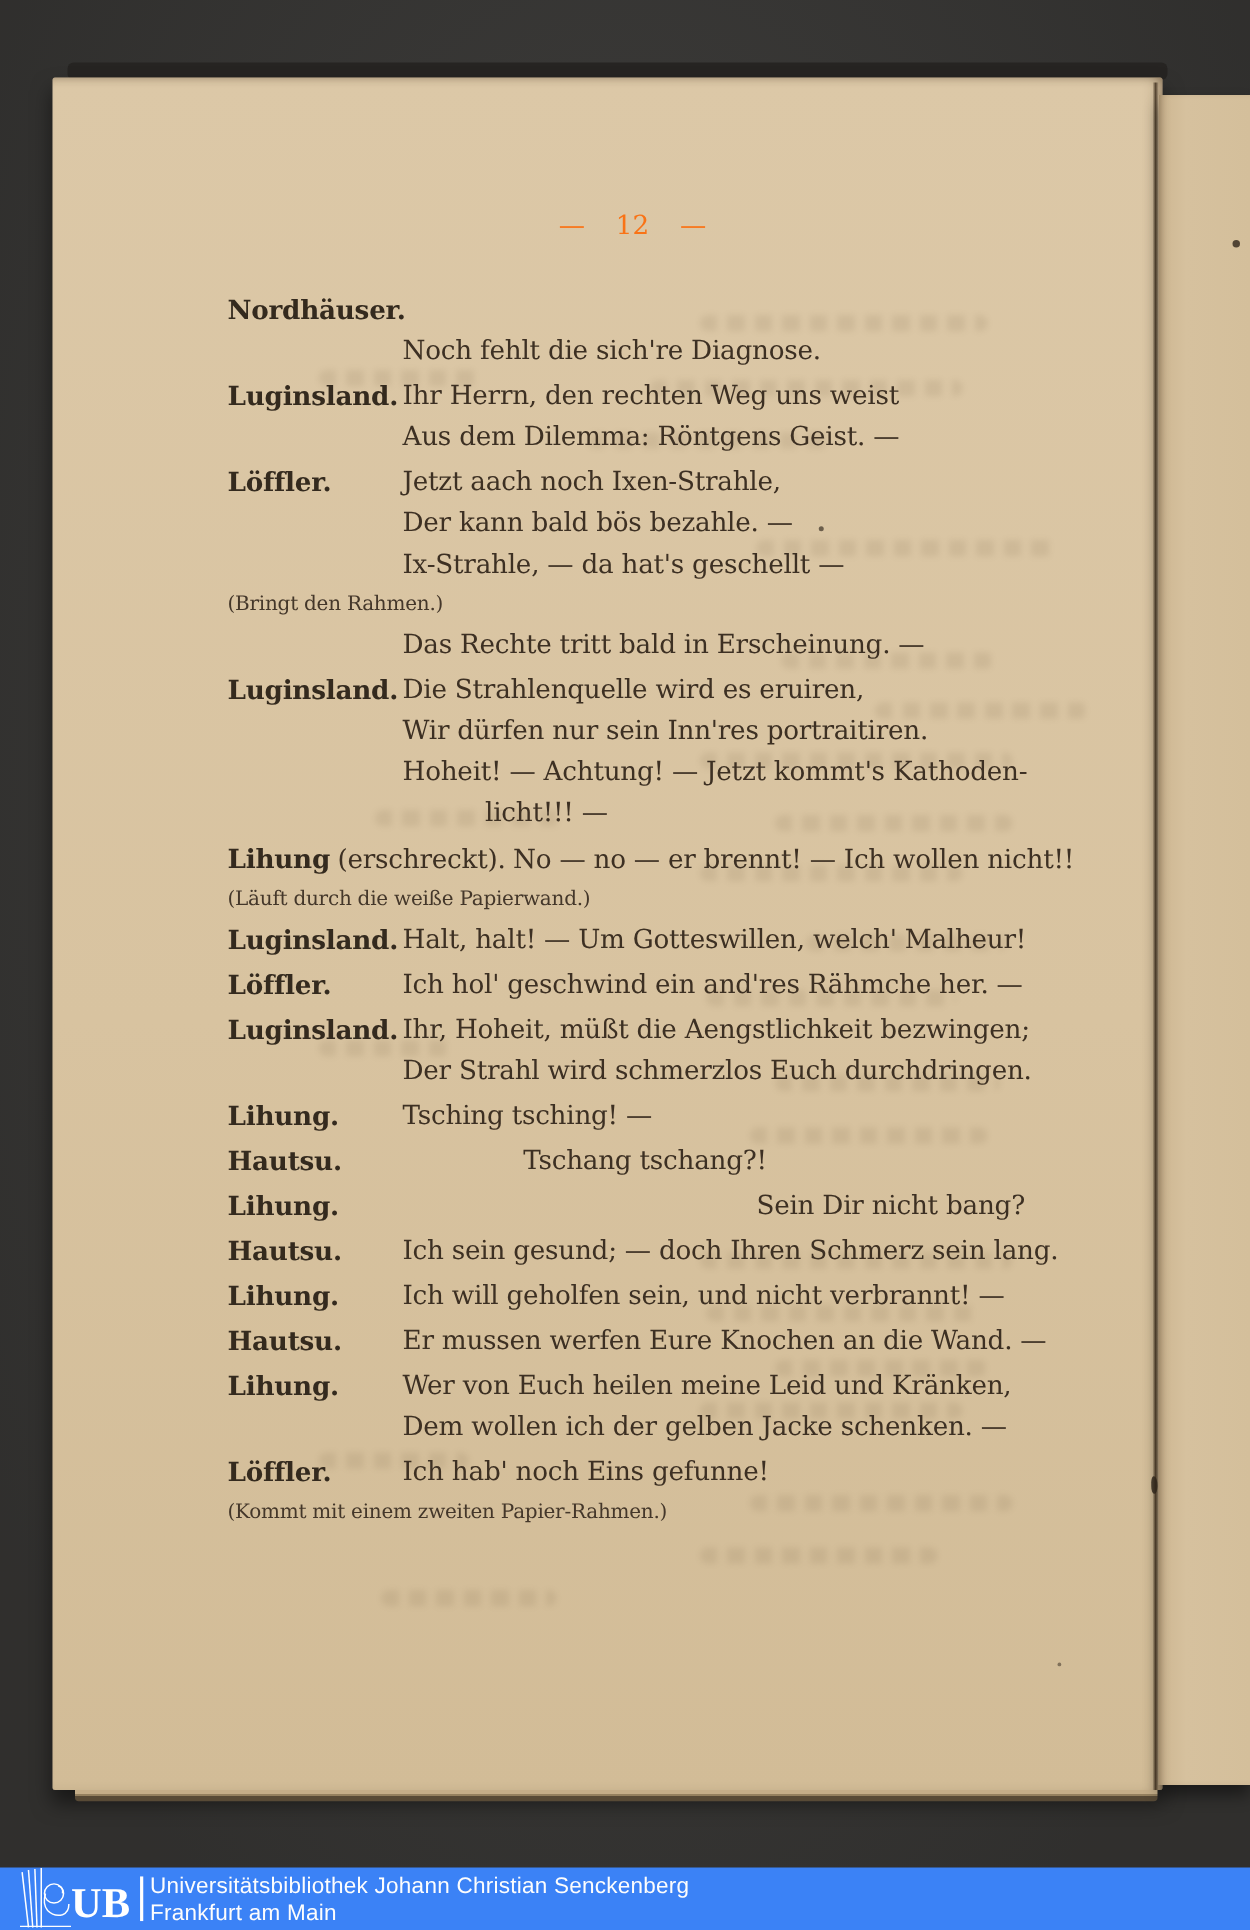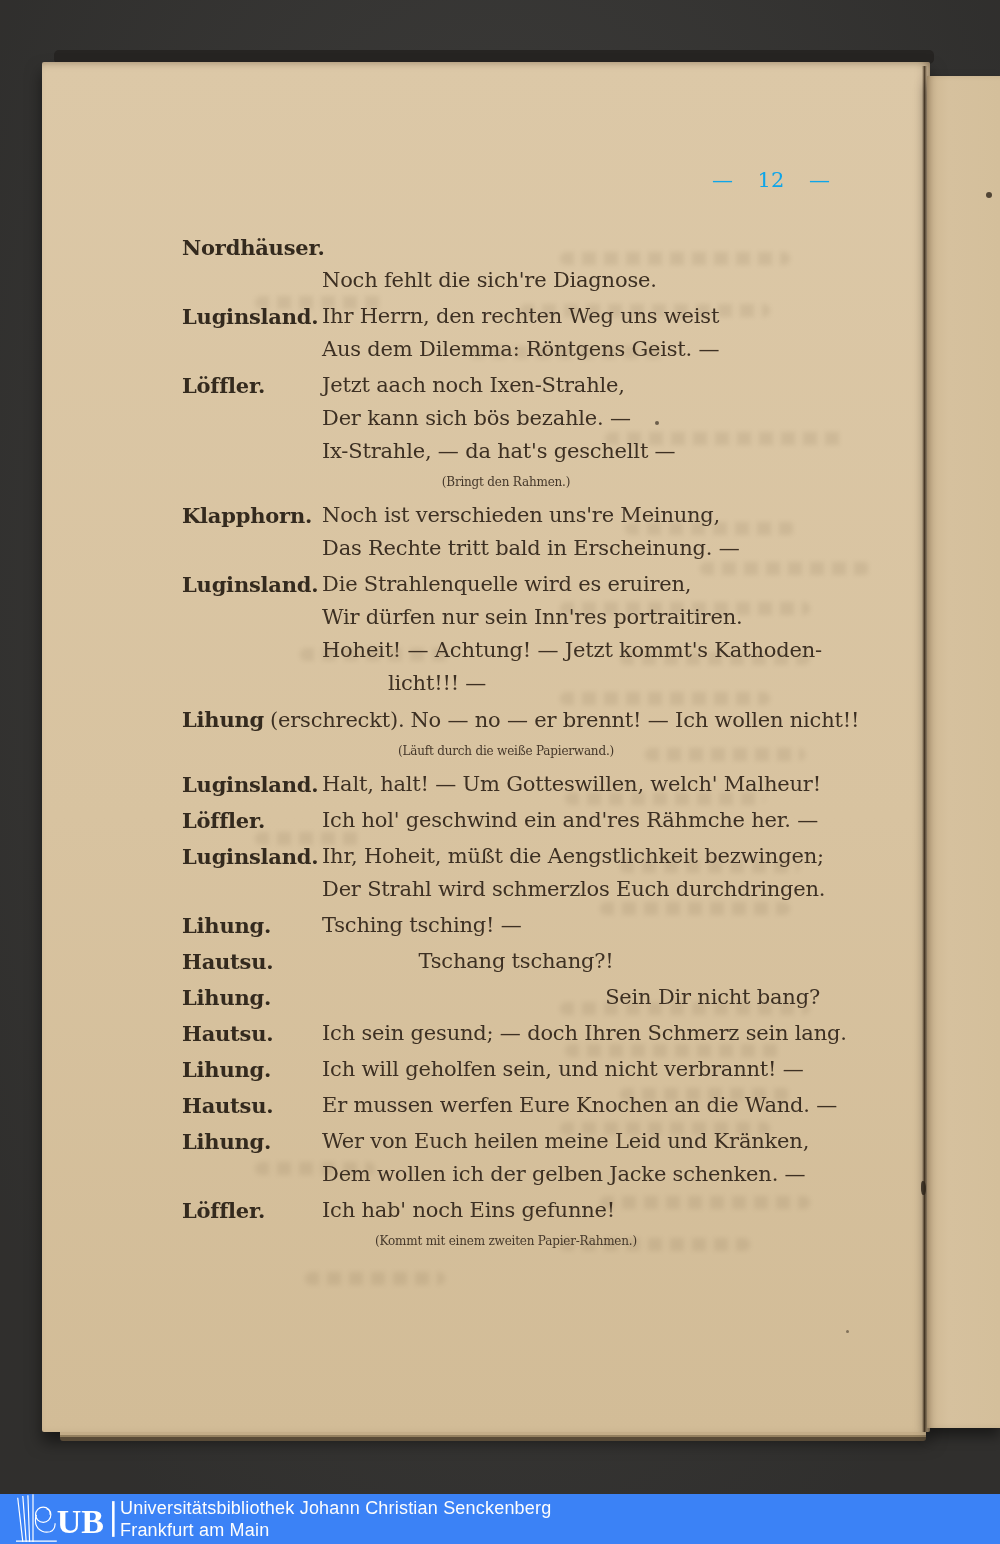--- a/index.html
+++ b/index.html
@@ -37,36 +37,36 @@
     background:linear-gradient(90deg,rgba(60,40,20,0),rgba(45,30,15,.75) 50%,rgba(60,40,20,0));
   }
   .next-page{
     position:absolute;left:927px;top:76px;width:73px;height:1352px;
     background:linear-gradient(90deg,#cdb691 0%,#d6c19e 30%,#d4bf9b 100%);
     box-shadow:0 8px 12px rgba(0,0,0,.45), inset 6px 0 8px -5px rgba(60,40,20,.5);
   }
   
   .page-number{
     position:absolute;left:182px;top:168px;width:648px;
-    text-align:right;font-size:21px;color:#0ea5e9;word-spacing:18px;
+    text-align:center;font-size:21px;color:#f97316;word-spacing:18px;
     z-index:3;
   }
   
   .dialogue{
     position:absolute;left:182px;top:231px;width:648px;z-index:3;
     color:#3d3023;font-size:21px;letter-spacing:-.2px;
   }
   .row{display:flex;line-height:33px;white-space:nowrap;}
   .row.gap{margin-top:3px;}
   .spn{flex:0 0 140px;width:140px;font-weight:bold;color:#342a1e;}
   .tx{flex:1;}
   .tx.al-center{text-align:center;padding-right:120px;}
   .tx.al-right{text-align:right;padding-right:10px;}
   .tx.ind{padding-left:66px;}
-  .row.stage{display:block;text-align:center;font-size:12px;line-height:29px;margin:0 0 2px 0;color:#44372a;}
+  .row.stage{display:block;font-size:16px;line-height:29px;margin:0 0 2px 0;color:#44372a;}
   .row.flow{display:block;}
   .row.flow .inlinesp{font-weight:bold;color:#342a1e;}
   .row.flow .note{font-weight:normal;margin:16px 6px 0 6px;}
   
   .speck{position:absolute;background:#2f261b;border-radius:50%;z-index:4;}
   .speck.s1{left:655px;top:421px;width:4px;height:4px;opacity:.65;}
   .speck.s2{left:986px;top:192px;width:6px;height:6px;opacity:.8;}
   .speck.s3{left:921px;top:1181px;width:5px;height:14px;border-radius:40% 60% 50% 50%;opacity:.85;}
   .speck.s4{left:846px;top:1330px;width:3px;height:3px;opacity:.5;}
   
@@ -135,34 +135,30 @@
     <div class="row cont">
       <span class="spn"></span>
       <span class="tx">Aus dem Dilemma: Röntgens Geist. —</span>
     </div>
     <div class="row line gap">
       <span class="spn">Löffler.</span>
       <span class="tx">Jetzt aach noch Ixen-Strahle,</span>
     </div>
     <div class="row cont">
       <span class="spn"></span>
-      <span class="tx">Der kann sich bös bezahle. —</span>
+      <span class="tx">Der kann bald bös bezahle. —</span>
     </div>
     <div class="row cont">
       <span class="spn"></span>
       <span class="tx">Ix-Strahle, — da hat's geschellt —</span>
     </div>
     <div class="row cont">
       <span class="spn"></span>
     </div>
     <div class="row stage"><span>(Bringt den Rahmen.)</span></div>
-    <div class="row line">
-      <span class="spn">Klapphorn.</span>
-      <span class="tx">Noch ist verschieden uns're Meinung,</span>
-    </div>
     <div class="row cont">
       <span class="spn"></span>
       <span class="tx">Das Rechte tritt bald in Erscheinung. —</span>
     </div>
     <div class="row line gap">
       <span class="spn">Luginsland.</span>
       <span class="tx">Die Strahlenquelle wird es eruiren,</span>
     </div>
     <div class="row cont">
       <span class="spn"></span>

